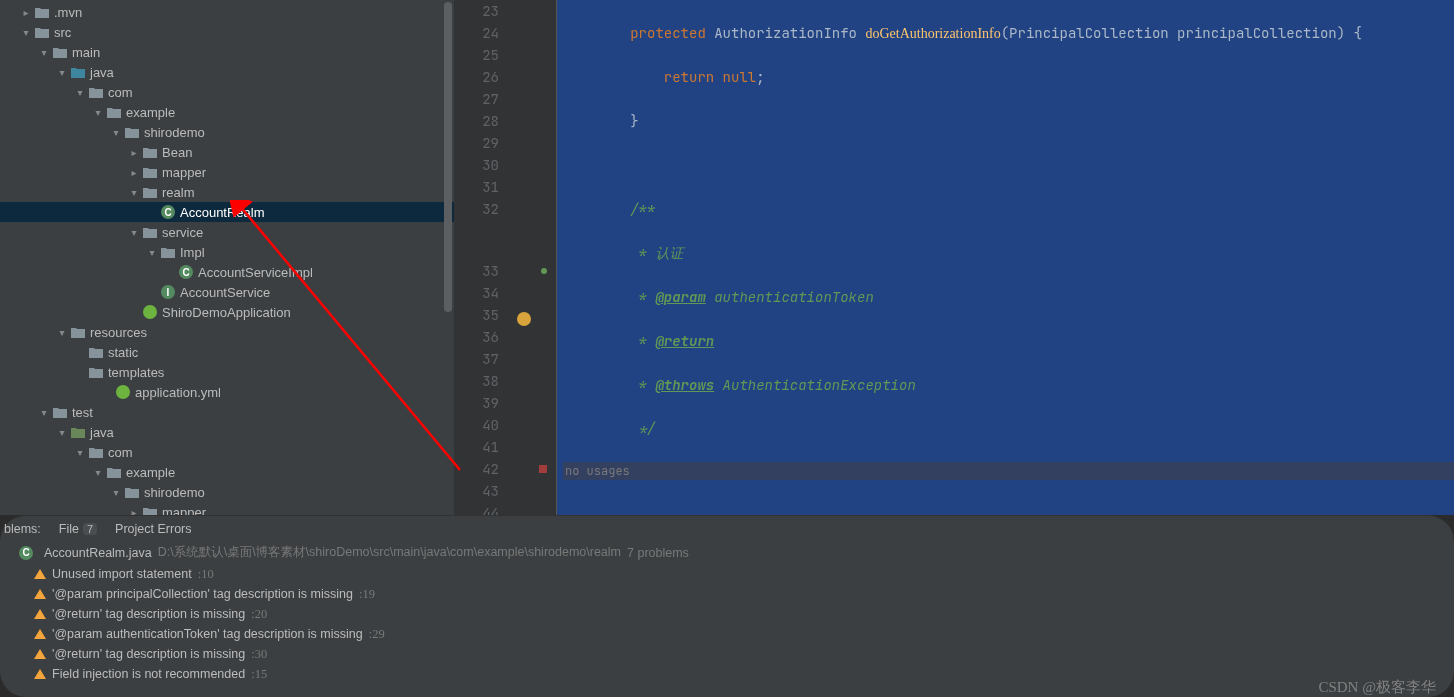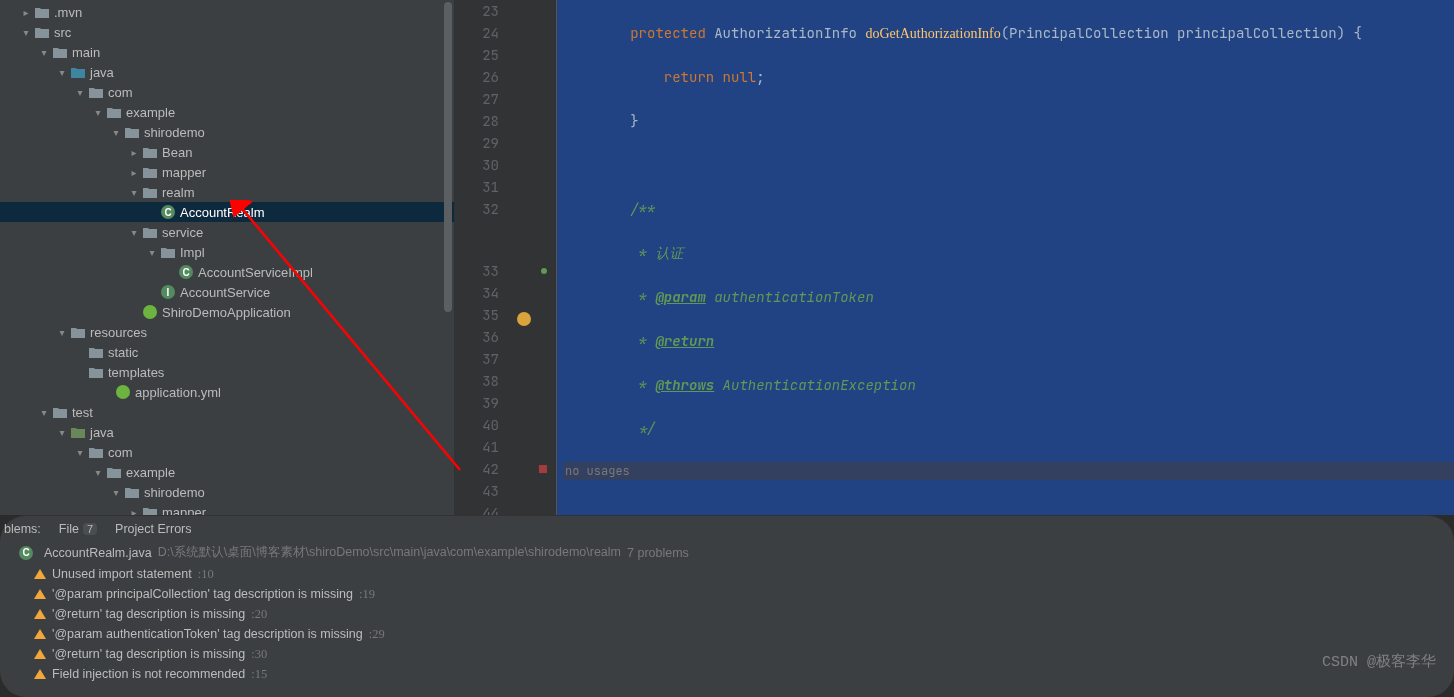--- a/index.html
+++ b/index.html
@@ -143,24 +143,24 @@
     width:0; height:0;
     border-left:6px solid transparent;
     border-right:6px solid transparent;
     border-bottom:10px solid #f2a63c;
     position: relative;
   }
   .problem-item .loc { color:#787878;font-family:Liberation Serif, serif; }
   .watermark {
     position: absolute;
     right: 18px;
-    bottom: 26px;
+    bottom: 0;
     color: #8c8c8c;
     font-size: 15px;
-    font-family: Liberation Mono, monospace;
+    font-family: Liberation Serif, serif;
     opacity: 0.85;
   }
   .bulb {
     position:absolute; left:4px; top: 0; width:14px; height:14px;
     background: #d9a43b; border-radius:50%;
   }
   .vcs-mark {
     position:absolute; left: 28px; width:6px; height:6px;
     background:#629755; border-radius:50%;
   }

